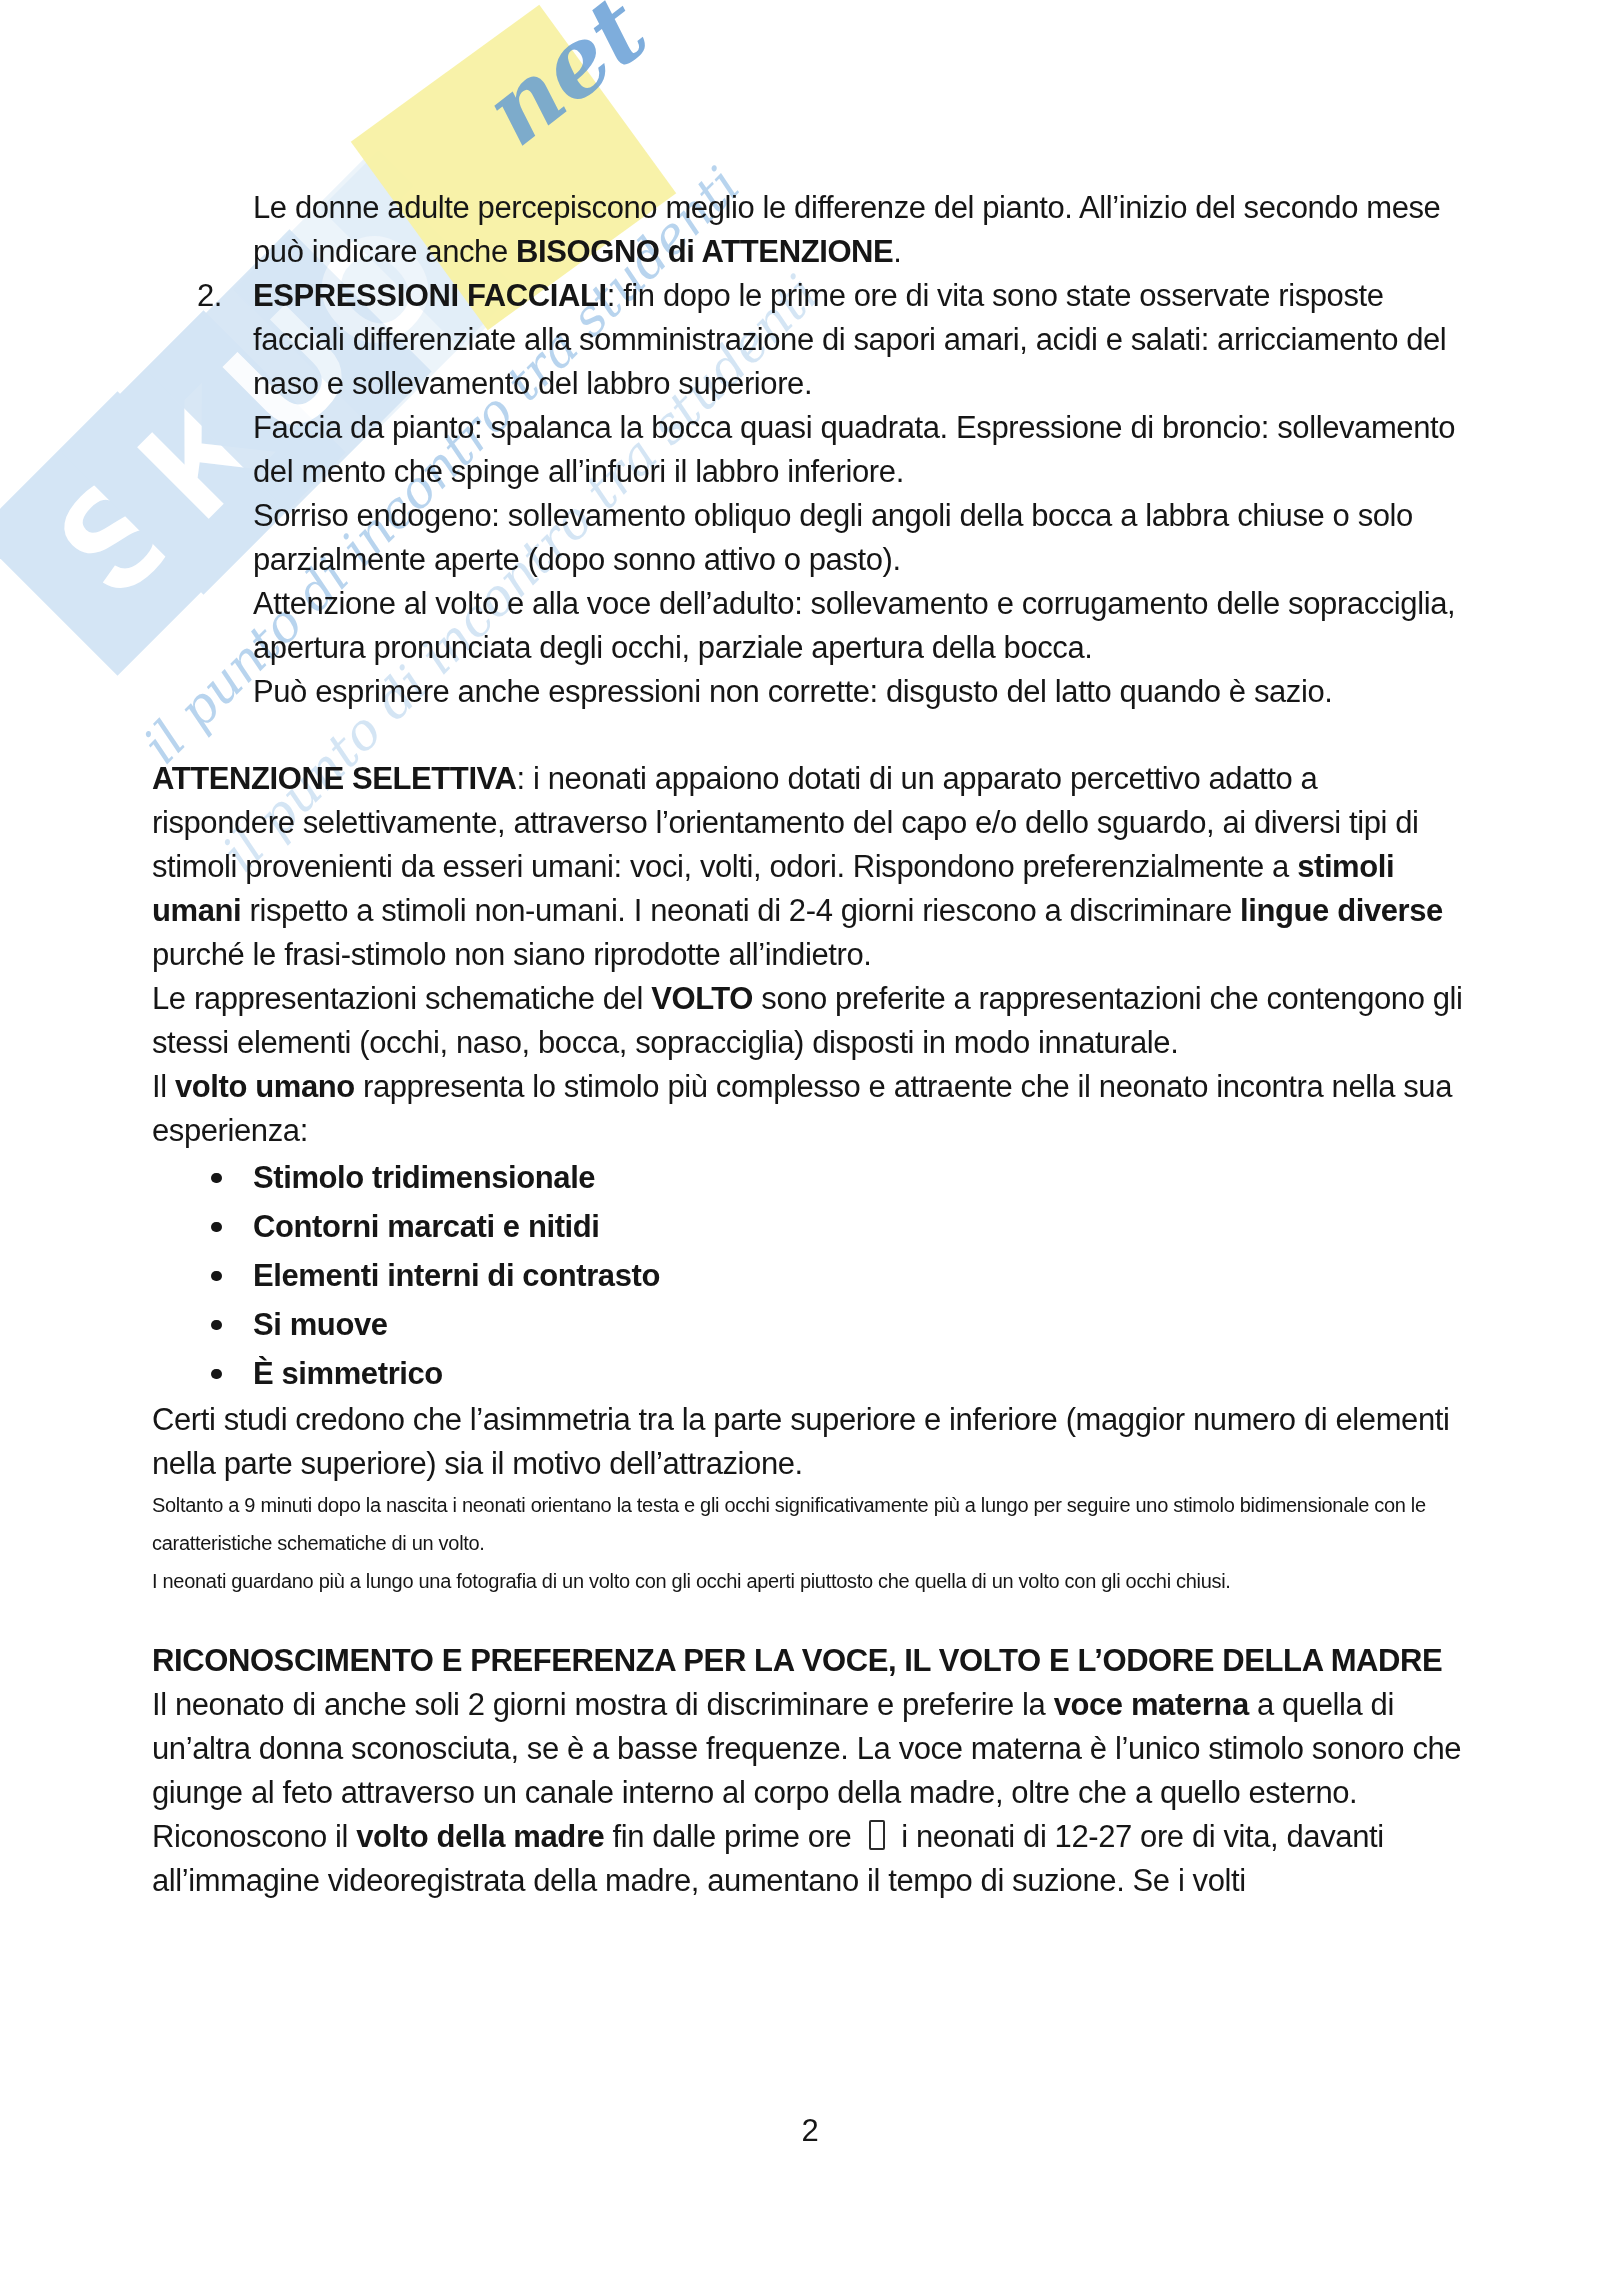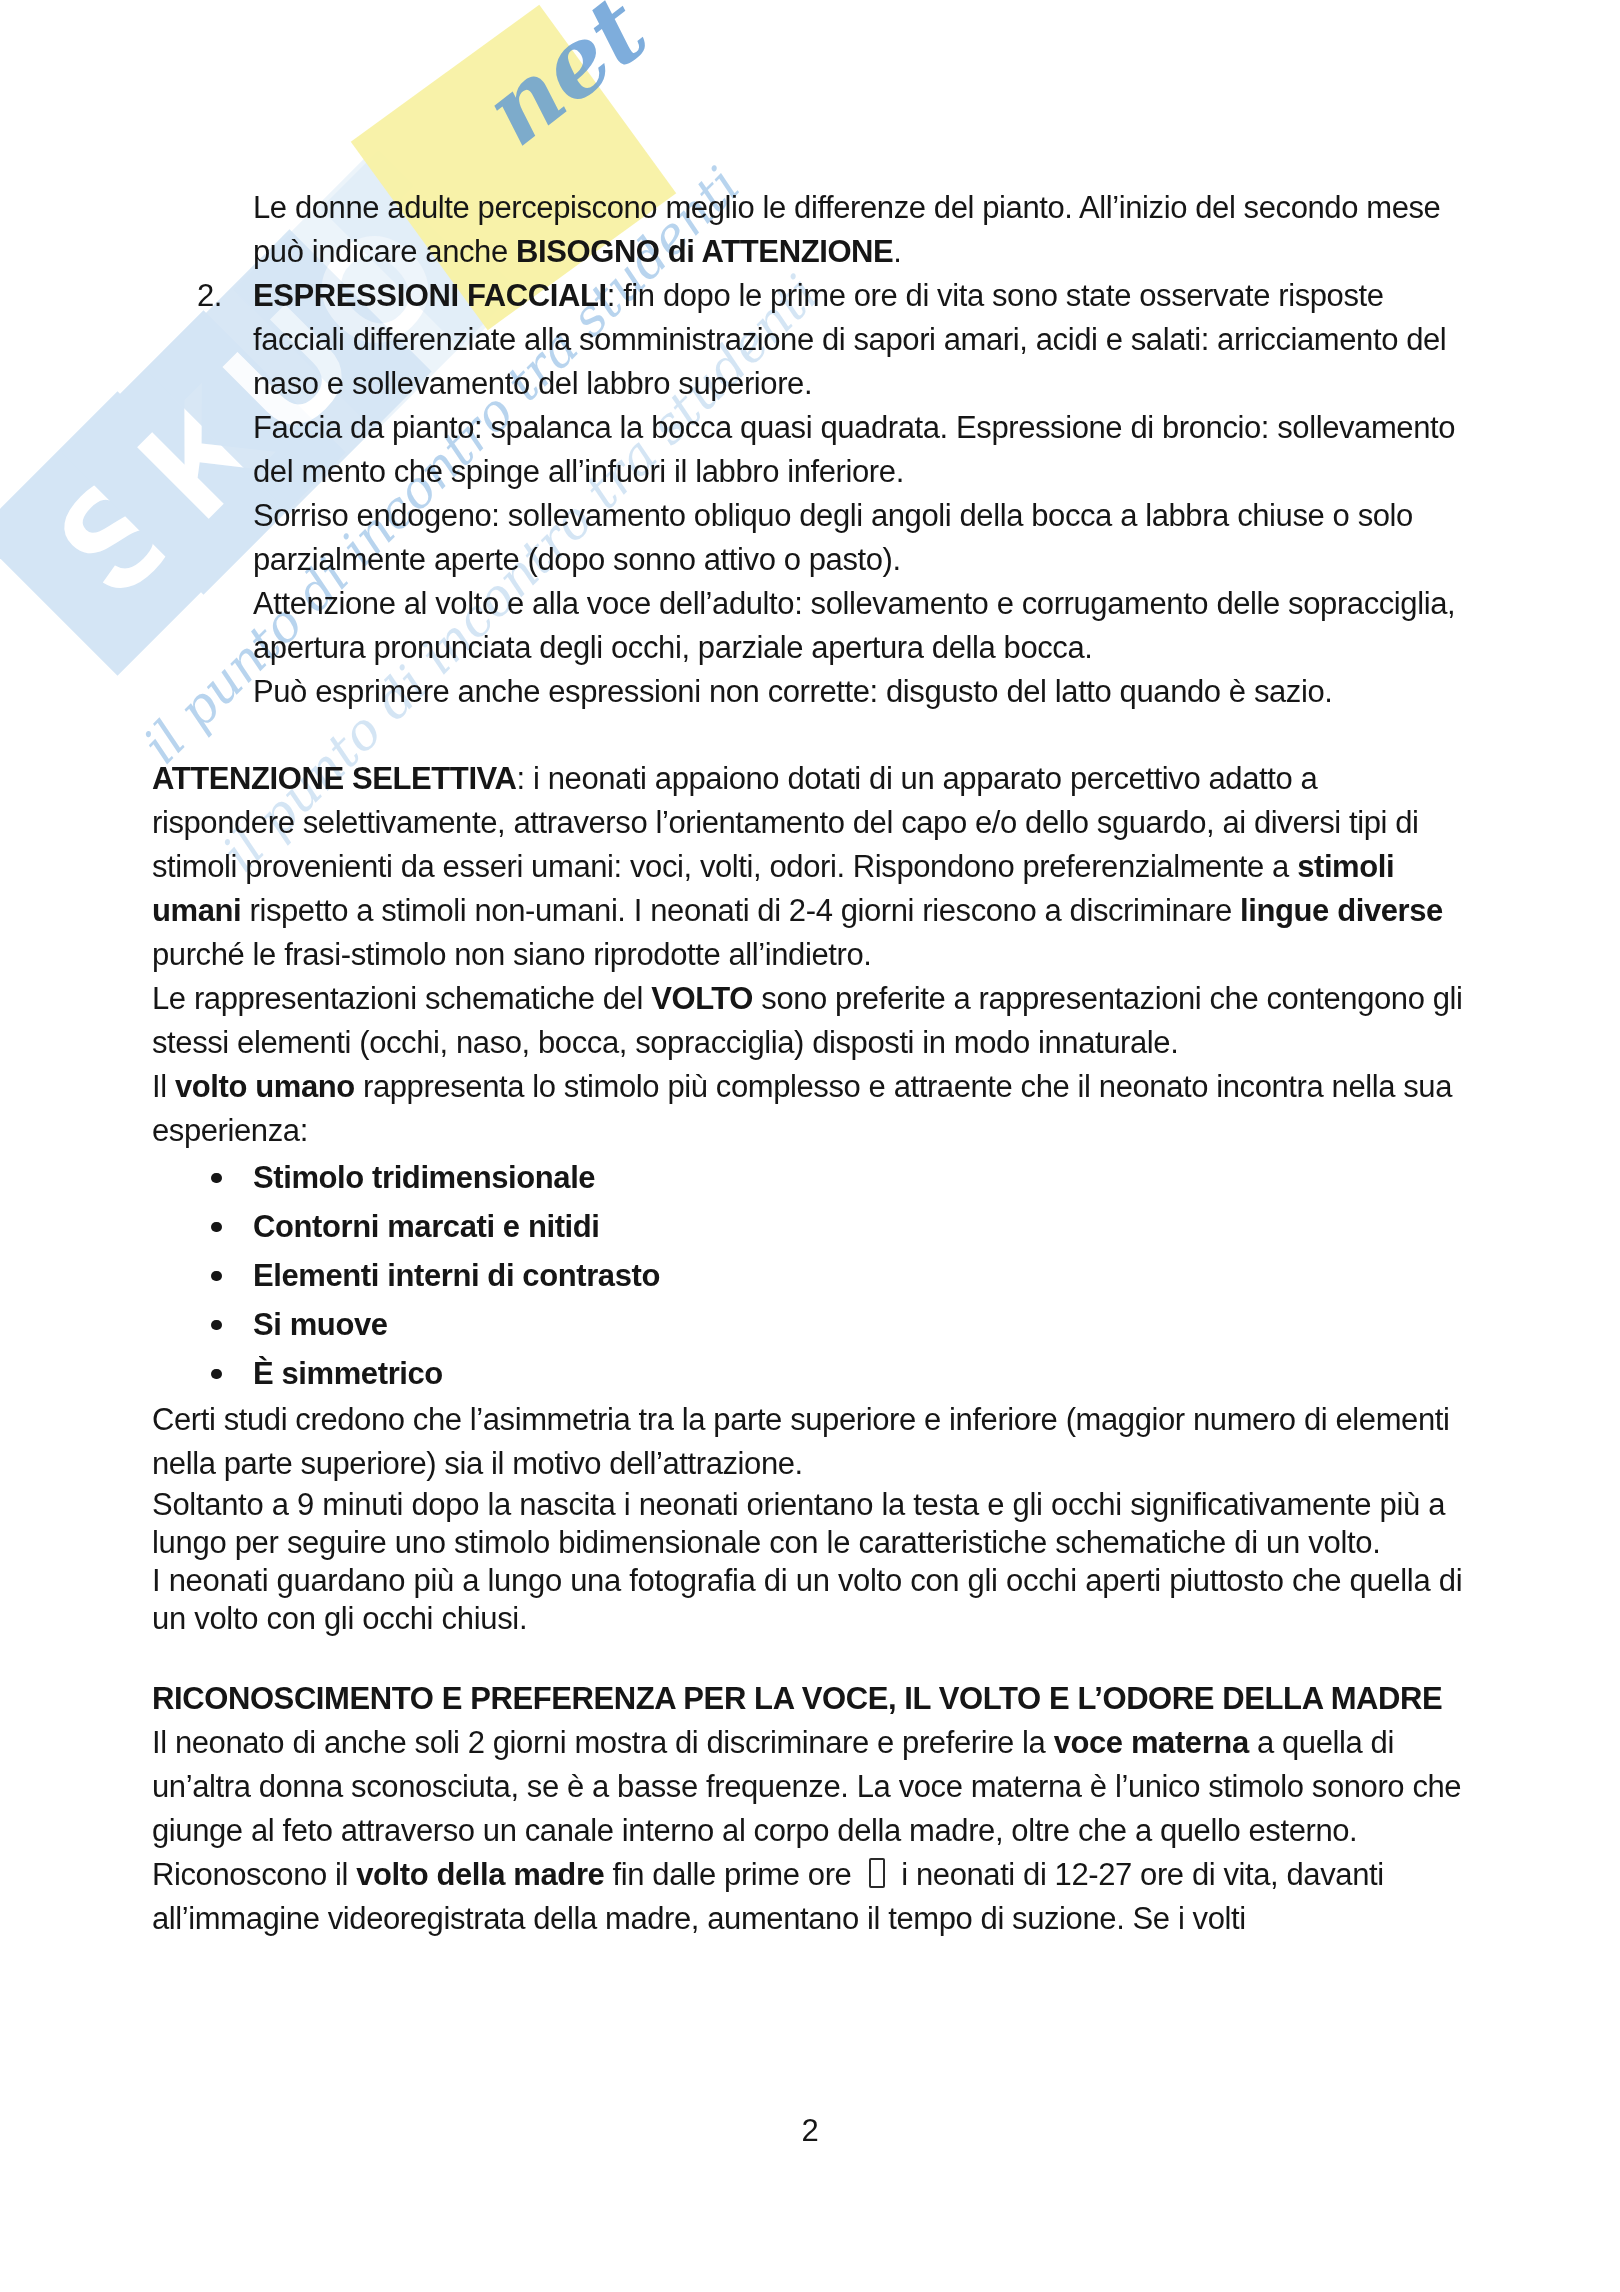--- a/index.html
+++ b/index.html
@@ -64,21 +64,21 @@
   .b{font-weight:bold;}
   .u{text-decoration-thickness:2.5px;text-underline-offset:4.9px;}
   .spacer-main{height:43px;}
   .spacer-small{height:39px;}
   .bullets{line-height:49px;font-weight:bold;}
   .bullet{position:relative;padding-left:101px;}
   .bullet-dot{
     position:absolute;left:59px;top:19.6px;
     width:10.8px;height:10.8px;border-radius:50%;background:#161616;
   }
-  .small{font-size:31px;line-height:38px;letter-spacing:-0.3px;}
+  .small{font-size:20px;line-height:38px;letter-spacing:-0.3px;}
   .charbox{
     display:inline-block;width:11.8px;height:25.5px;
     border:2px solid #2a2a2a;border-radius:2px;
     margin:0 7.8px 0 9.8px;vertical-align:-2.9px;
   }
   .footer-page{
     position:absolute;left:0;top:2113px;width:100%;z-index:1;
     text-align:center;font-size:31px;
   }
 </style>

